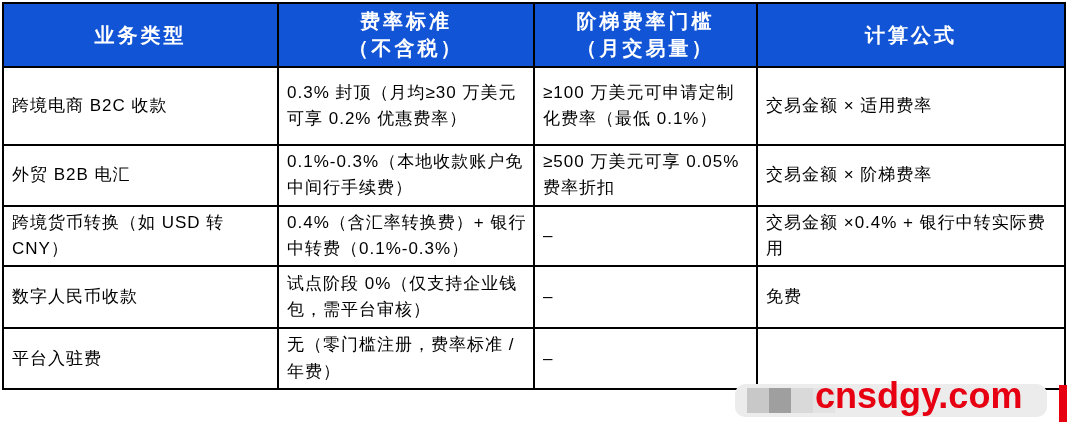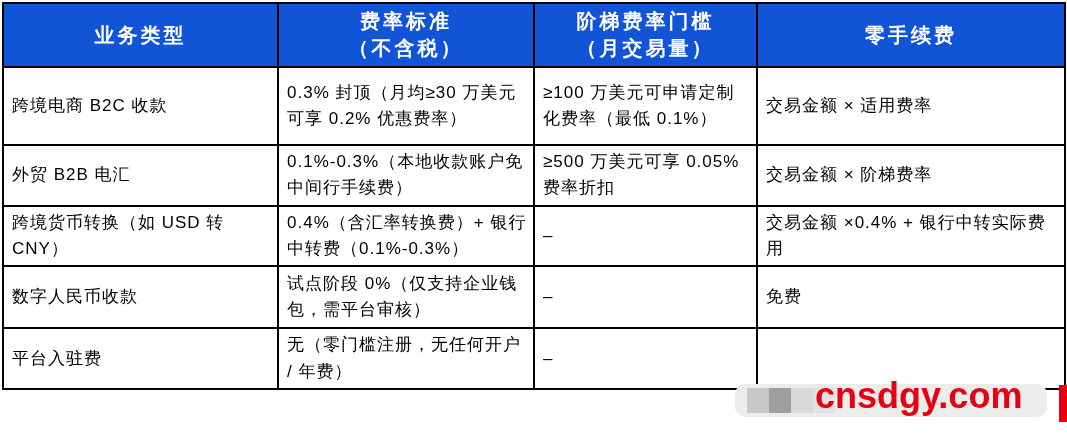--- a/index.html
+++ b/index.html
@@ -125,21 +125,21 @@
         </th>
         <th>
           <span>费率标准</span><br>
           <span>（不含税）</span>
         </th>
         <th>
           <span>阶梯费率门槛</span><br>
           <span>（月交易量）</span>
         </th>
         <th>
-          <span>零手续费</span>
+          <span>计算公式</span>
         </th>
       </tr>
     </thead>
     <tbody>
       <tr>
         <td>跨境电商 B2C 收款</td>
         <td>0.3% 封顶（月均≥30 万美元可享 0.2% 优惠费率）</td>
         <td>≥100 万美元可申请定制化费率（最低 0.1%）</td>
         <td>交易金额 × 适用费率</td>
       </tr>
@@ -156,21 +156,21 @@
         <td>交易金额 ×0.4% + 银行中转实际费用</td>
       </tr>
       <tr>
         <td>数字人民币收款</td>
         <td>试点阶段 0%（仅支持企业钱包，需平台审核）</td>
         <td>–</td>
         <td>免费</td>
       </tr>
       <tr>
         <td>平台入驻费</td>
-        <td>无（零门槛注册，无任何开户 / 年费）</td>
+        <td>无（零门槛注册，费率标准 / 年费）</td>
         <td>–</td>
         <td></td>
       </tr>
     </tbody>
   </table>
 
   <div class="watermark">
     <div class="wm-blur-strip">
       <div class="wm-mosaic-1"></div>
       <div class="wm-mosaic-2"></div>

